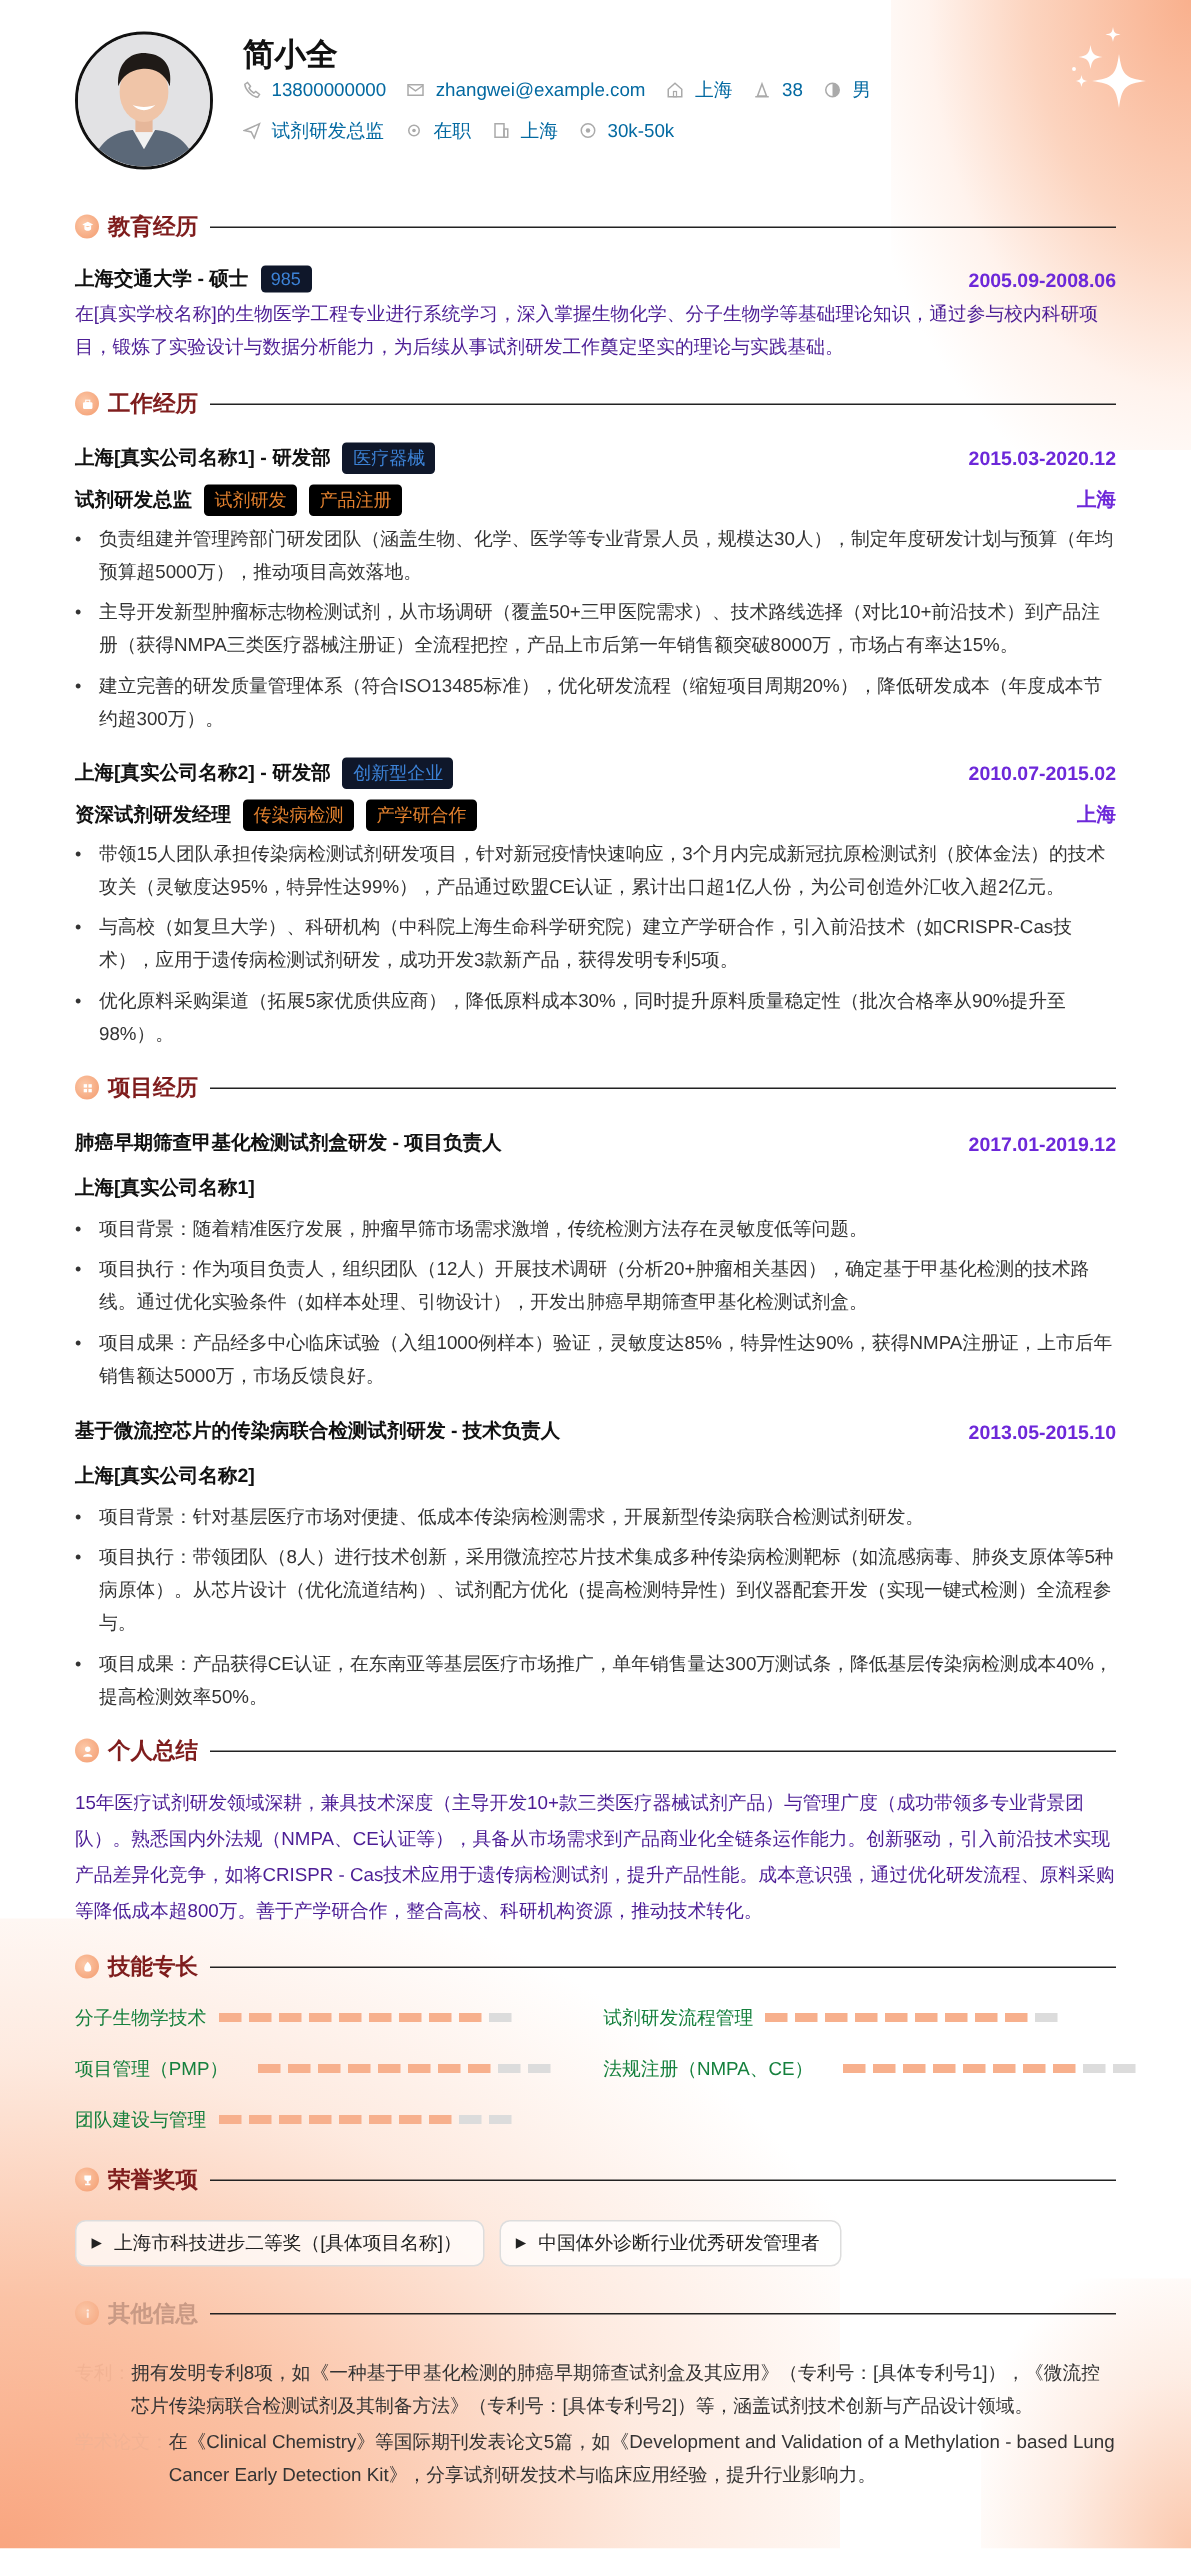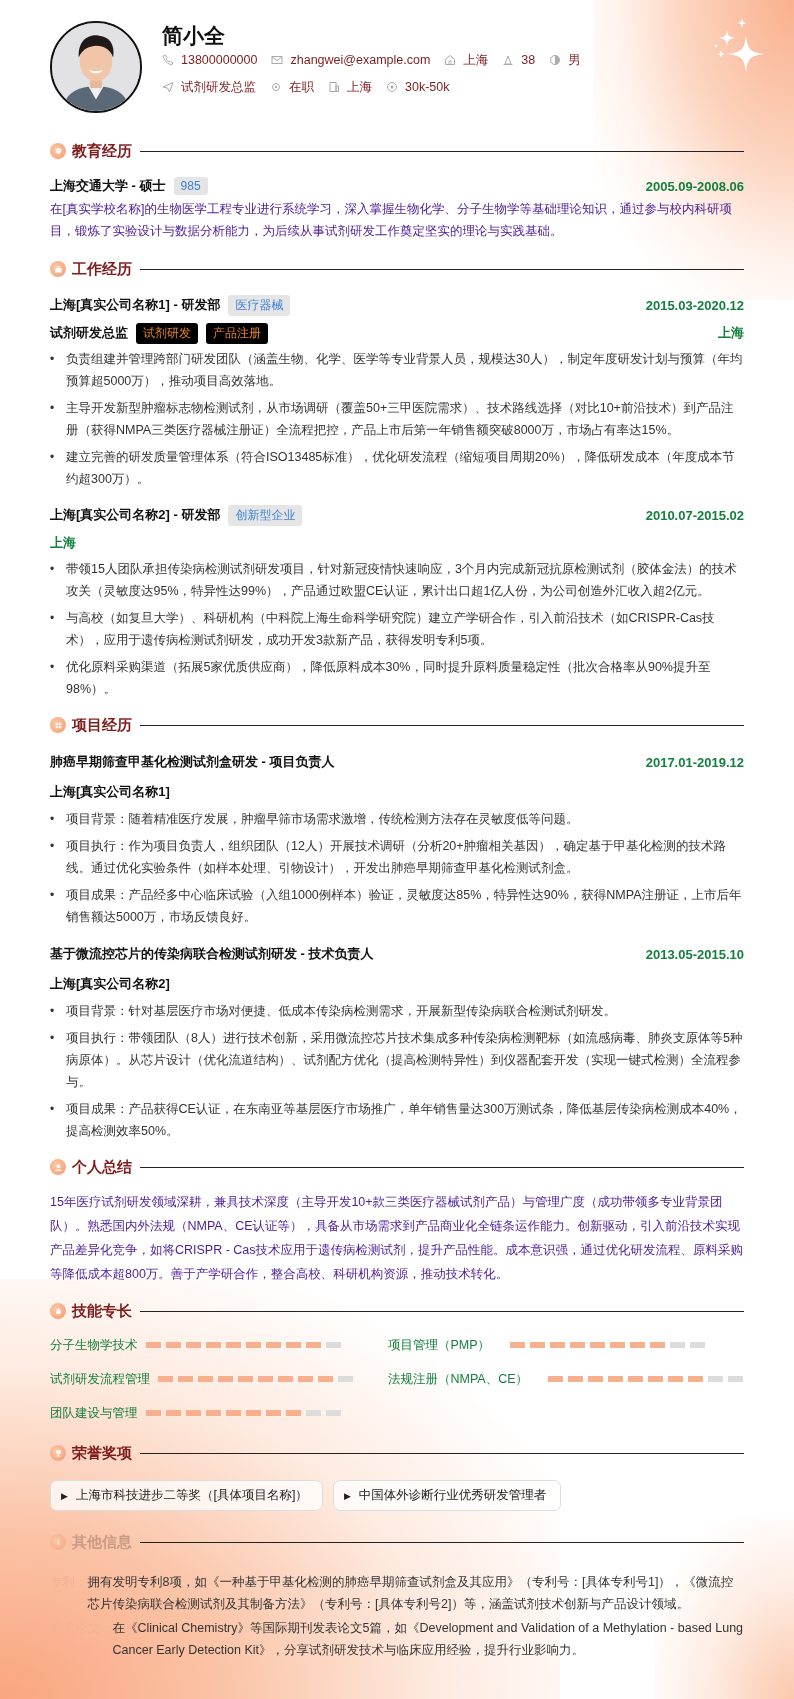--- a/index.html
+++ b/index.html
@@ -31,42 +31,42 @@
 
   
   .header { display: flex; align-items: center; height: 130px; padding-top: 4px; }
   .avatar {
     width: 92px; height: 92px; border-radius: 50%;
     border: 2px solid #111; overflow: hidden; margin-right: 20px; flex: none;
     background: #dcdcdc; position: relative;
   }
   .header-info { display: flex; flex-direction: column; }
   .name { font-size: 21px; font-weight: bold; color: #111; margin-top: -8px; }
-  .meta-row { display: flex; align-items: center; font-size: 12.5px; color: #7f1d1d; height: 20px; margin-bottom: 7px; }
+  .meta-row { display: flex; align-items: center; font-size: 12.5px; color: #0369a1; height: 20px; margin-bottom: 7px; }
   .meta-item { display: flex; align-items: center; margin-right: 14px; }
   .meta-icon { width: 12px; height: 12px; margin-right: 7px; color: #aaa; display: inline-flex; }
   .meta-icon svg { width: 12px; height: 12px; }
 
   
   .section { margin-top: 8px; }
   .sec-head { display: flex; align-items: center; height: 26px; margin-bottom: 10px; }
   .sec-icon {
     width: 16px; height: 16px; border-radius: 50%;
     background: radial-gradient(circle at 40% 40%, #fcc9a9, #f39a6d);
     margin-right: 6px; flex: none; display: inline-flex; align-items: center; justify-content: center;
   }
   .sec-icon svg { width: 9px; height: 9px; }
   .sec-title { font-size: 15px; font-weight: bold; color: #7f1d1d; margin-right: 8px; white-space: nowrap; }
   .sec-line { flex: 1; height: 1px; background: #222; }
 
   .row { display: flex; justify-content: space-between; align-items: center; }
   .h1 { font-size: 13px; font-weight: bold; color: #111; display: flex; align-items: center; }
-  .date { font-size: 13px; font-weight: bold; color: #15803d; }
+  .date { font-size: 13px; font-weight: bold; color: #6d28d9; }
   .tag { font-size: 12px; font-weight: normal; padding: 2px 7px; border-radius: 3px; margin-left: 8px; }
-  .tag-blue { background: #e5e5e5; color: #3c82d6; }
+  .tag-blue { background: #0f172a; color: #3c82d6; }
   .tag-orange { background: #000000; color: #e5822e; }
   .p { font-size: 12.5px; line-height: 22px; color: #4c1d95; }
   .bul { display: flex; font-size: 12.5px; line-height: 22px; color: #333; margin-bottom: 5px; }
   .bul .dot { width: 16px; flex: none; font-size: 12px; }
 
   .entry { margin-bottom: 12px; }
 
   
   .skills { display: grid; grid-template-columns: 1fr 1fr; row-gap: 12px; column-gap: 30px; }
   .skill { display: flex; align-items: center; font-size: 12.5px; color: #15803d; height: 22px; }
@@ -268,20 +268,25 @@
 
     <div class="entry">
       <div class="row" style="height:26px;">
         <span class="h1">
           <span>上海[真实公司名称2] - 研发部</span>
           <span class="tag tag-blue">创新型企业</span>
         </span>
         <span class="date">2010.07-2015.02</span>
       </div>
       <div class="row" style="height:30px;">
+        <span class="h1">
+          <span>资深试剂研发经理</span>
+          <span class="tag tag-orange">传染病检测</span>
+          <span class="tag tag-orange">产学研合作</span>
+        </span>
         <span class="date">上海</span>
       </div>
       <div class="bul">
           <span class="dot">•</span>
           <span>带领15人团队承担传染病检测试剂研发项目，针对新冠疫情快速响应，3个月内完成新冠抗原检测试剂（胶体金法）的技术攻关（灵敏度达95%，特异性达99%），产品通过欧盟CE认证，累计出口超1亿人份，为公司创造外汇收入超2亿元。</span>
         </div>
       <div class="bul">
           <span class="dot">•</span>
           <span>与高校（如复旦大学）、科研机构（中科院上海生命科学研究院）建立产学研合作，引入前沿技术（如CRISPR-Cas技术），应用于遗传病检测试剂研发，成功开发3款新产品，获得发明专利5项。</span>
         </div>
@@ -381,46 +386,46 @@
             <span class="bar"></span>
             <span class="bar"></span>
             <span class="bar"></span>
             <span class="bar"></span>
             <span class="bar"></span>
             <span class="bar"></span>
             <span class="bar off"></span>
           </span>
       </div>
       <div class="skill">
+        <span class="skill-name">试剂研发流程管理</span>
+        <span class="bars">
+            <span class="bar"></span>
+            <span class="bar"></span>
+            <span class="bar"></span>
+            <span class="bar"></span>
+            <span class="bar"></span>
+            <span class="bar"></span>
+            <span class="bar"></span>
+            <span class="bar"></span>
+            <span class="bar"></span>
+            <span class="bar off"></span>
+          </span>
+      </div>
+      <div class="skill">
         <span class="skill-name" style="margin-right:20px;">项目管理（PMP）</span>
         <span class="bars">
             <span class="bar"></span>
             <span class="bar"></span>
             <span class="bar"></span>
             <span class="bar"></span>
             <span class="bar"></span>
             <span class="bar"></span>
             <span class="bar"></span>
             <span class="bar"></span>
             <span class="bar off"></span>
-            <span class="bar off"></span>
-          </span>
-      </div>
-      <div class="skill">
-        <span class="skill-name">试剂研发流程管理</span>
-        <span class="bars">
-            <span class="bar"></span>
-            <span class="bar"></span>
-            <span class="bar"></span>
-            <span class="bar"></span>
-            <span class="bar"></span>
-            <span class="bar"></span>
-            <span class="bar"></span>
-            <span class="bar"></span>
-            <span class="bar"></span>
             <span class="bar off"></span>
           </span>
       </div>
       <div class="skill">
         <span class="skill-name" style="margin-right:20px;">法规注册（NMPA、CE）</span>
         <span class="bars">
             <span class="bar"></span>
             <span class="bar"></span>
             <span class="bar"></span>
             <span class="bar"></span>

